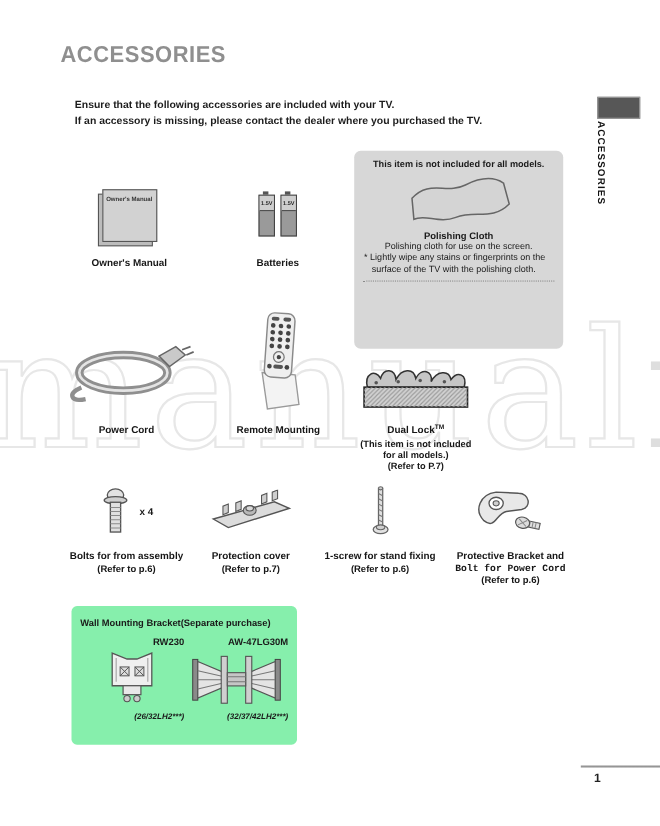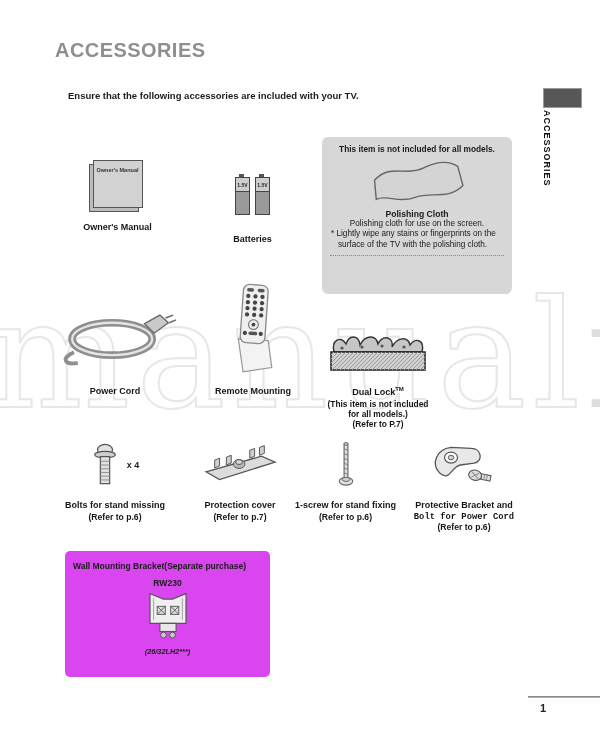--- a/index.html
+++ b/index.html
@@ -11,61 +11,61 @@
   .wm-outline{color:#ffffff;-webkit-text-stroke:2px #e7e7e7;}
   .wm-solid{color:#dedede;}
   
   .title{position:absolute;left:55px;top:38px;z-index:1;font-size:21px;font-weight:bold;
          color:#8f8f8f;letter-spacing:.5px;transform:scaleX(.95);transform-origin:left;}
   .intro{position:absolute;left:68px;top:88px;z-index:1;}
   .intro-line{font-size:9.5px;font-weight:bold;line-height:15px;color:#1c1c1c;}
   .intro-note{font-size:8.6px;font-weight:600;color:#3c3c3c;line-height:15px;}
   .note-bullet{color:#9a9a9a;margin-right:4px;font-weight:bold;}
   
-  .polish-box{position:absolute;left:322px;top:137px;width:190px;height:157px;z-index:1;
+  .polish-box{position:absolute;left:322px;top:137px;width:190px;height:180px;z-index:1;
               background:#d7d7d7;border-radius:6px;box-sizing:border-box;padding:7px 8px 0;}
   .pb-header{font-size:8.3px;font-weight:bold;text-align:center;}
   .pb-cloth{display:flex;justify-content:center;margin:2px 0 0;}
   .pb-name{font-size:8.6px;font-weight:bold;text-align:center;margin-top:1px;}
   .pb-desc{font-size:8.2px;font-weight:normal;text-align:center;}
   .pb-tip{font-size:8.2px;font-weight:normal;line-height:1.3;margin-top:1px;
           padding-left:8px;text-indent:-7px;}
   .pb-divider{border-top:1px dotted #8a8a8a;margin:5px 0 3px;}
   .pb-warning{font-size:8.3px;font-weight:bold;line-height:1.35;text-align:justify;padding:0 2px;}
   
   .cell{position:absolute;z-index:1;text-align:center;}
   .icon-area{display:flex;align-items:center;justify-content:center;}
   .cap{font-size:9px;font-weight:bold;color:#161616;margin-top:9px;line-height:1.4;}
   .sub{font-size:8.4px;font-weight:bold;color:#161616;line-height:1.22;}
-  .c-manual{left:40px;top:156px;width:155px;}   .c-manual .icon-area{height:56px;}
+  .c-manual{left:40px;top:168px;width:155px;}   .c-manual .icon-area{height:56px;}
   .c-batteries{left:185px;top:168px;width:135px;} .c-batteries .icon-area{height:56px;}
   .c-cord{left:35px;top:300px;width:160px;}     .c-cord .icon-area{height:76px;}
   .c-remote{left:188px;top:286px;width:130px;}  .c-remote .icon-area{height:90px;}
   .c-duallock{left:316px;top:326px;width:124px;}.c-duallock .icon-area{height:52px;}
-  .c-bolts{left:40px;top:440px;width:150px;}    .c-cover{left:180px;top:440px;width:120px;}
+  .c-bolts{left:40px;top:440px;width:150px;}    .c-cover{left:168px;top:440px;width:120px;}
   .c-screw{left:288px;top:440px;width:115px;}   .c-bracket{left:403px;top:440px;width:122px;}
   .c-bolts .icon-area,.c-cover .icon-area,.c-screw .icon-area,.c-bracket .icon-area{height:50px;}
   .qty{font-size:9px;font-weight:bold;margin-left:8px;}
   
   .book{position:relative;width:48px;height:46px;background:#d2d2d2;border:1.5px solid #555;
         box-shadow:-4px 4px 0 -1px #bcbcbc,-4px 4px 0 0 #555;}
   .book-cover-text{position:absolute;top:6px;left:0;right:0;font-size:5.5px;font-weight:bold;color:#333;}
   
   .batteries{display:flex;gap:5px;}
   .battery{position:relative;width:13px;height:36px;border:1.5px solid #444;background:#9a9a9a;}
   .battery::before{content:"";position:absolute;top:-4px;left:3px;width:5px;height:3px;background:#555;}
   .volt{position:absolute;top:0;left:0;right:0;height:13px;background:#cecece;border-bottom:1.5px solid #444;
         font-size:5px;font-weight:bold;color:#222;display:flex;align-items:center;justify-content:center;}
   .tilt{transform:rotate(4deg);}
   
   .wall-box{position:absolute;left:65px;top:551px;width:205px;height:126px;z-index:1;
-            background:#d946ef;border-radius:5px;box-sizing:border-box;padding:10px 8px 0;}
+            background:#86efac;border-radius:5px;box-sizing:border-box;padding:10px 8px 0;}
   .wb-title{font-size:8.5px;font-weight:bold;}
   .wb-cols{display:flex;margin-top:7px;}
-  .wb-col{flex:1;text-align:center;}
+  .wb-col{flex:1;text-align:right;}
   .wb-name{font-size:8.6px;font-weight:bold;}
   .wb-icon{height:54px;display:flex;align-items:center;justify-content:center;margin-top:3px;}
   .wb-size{font-size:7.3px;font-weight:bold;margin-top:2px;font-style:italic;}
   
   .side-tab{position:absolute;left:543px;top:88px;width:37px;height:18px;z-index:1;
             background:#575757;border:1px solid #9a9a9a;}
   .side-label{position:absolute;left:542px;top:110px;z-index:1;writing-mode:vertical-rl;
               font-size:9px;font-weight:bold;letter-spacing:1px;color:#111;}
   
   .footer-line{position:absolute;left:528px;top:696px;width:72px;height:2px;z-index:1;
@@ -75,20 +75,21 @@
 </head>
 <body>
 
 <div class="page">
 
   <div class="watermark"><span class="wm-outline">manual</span><span class="wm-solid">i</span></div>
 
   <div class="title">ACCESSORIES</div>
   <div class="intro">
     <div class="intro-line">Ensure that the following accessories are included with your TV.</div>
+    <div class="intro-line">If an accessory is missing, please contact the dealer where you purchased the TV.</div>
   </div>
 
   <div class="polish-box">
     <div class="pb-header">This item is not included for all models.</div>
     <div class="pb-cloth">
       <svg width="118" height="52" viewBox="0 0 130 60">
         <path d="M16,28 C34,8 52,24 72,14 C86,7 100,4 112,12 L118,34 C100,52 82,40 62,48 C44,55 30,44 18,50 Z" fill="#d4d4d4" stroke="#666" stroke-width="1.6"></path>
       </svg>
     </div>
     <div class="pb-name">Polishing Cloth</div>
@@ -193,21 +194,21 @@
   <div class="cell c-bolts">
     <div class="icon-area">
       <svg width="28" height="46" viewBox="0 0 30 48">
         <ellipse cx="15" cy="8" rx="8" ry="6" fill="#e2e2e2" stroke="#555" stroke-width="1.3"></ellipse>
         <ellipse cx="15" cy="13" rx="11" ry="3.5" fill="#cfcfcf" stroke="#555" stroke-width="1.3"></ellipse>
         <rect x="10" y="15" width="10" height="29" fill="#e0e0e0" stroke="#555" stroke-width="1.3"></rect>
         <path d="M10,20 h10 M10,24 h10 M10,28 h10 M10,32 h10 M10,36 h10 M10,40 h10" stroke="#8a8a8a" stroke-width="1"></path>
       </svg>
       <span class="qty">x 4</span>
     </div>
-    <div class="cap">Bolts for stand missing</div>
+    <div class="cap">Bolts for from assembly</div>
     <div class="sub" style="font-size:8.6px;">(Refer to p.6)</div>
   </div>
 
   <div class="cell c-cover">
     <div class="icon-area">
       <svg width="74" height="40" viewBox="0 0 76 40">
         <polygon points="3,27 60,11 74,17 17,35" fill="#dcdcdc" stroke="#555" stroke-width="1.3"></polygon>
         <polygon points="12,23 12,15 17,13 17,21" fill="#cfcfcf" stroke="#555" stroke-width="1"></polygon>
         <polygon points="24,20 24,12 29,10 29,18" fill="#cfcfcf" stroke="#555" stroke-width="1"></polygon>
         <polygon points="48,13 48,5 53,3 53,11" fill="#cfcfcf" stroke="#555" stroke-width="1"></polygon>
@@ -268,20 +269,38 @@
               <rect x="28" y="17" width="9" height="9" fill="#ddd"></rect>
               <path d="M28,17 l9,9 M37,17 l-9,9"></path>
             </g>
             <rect x="16" y="36" width="18" height="9" fill="#e8e8e8" stroke="#555" stroke-width="1.2"></rect>
             <circle cx="20" cy="49" r="3.2" fill="#ccc" stroke="#555" stroke-width="1.1"></circle>
             <circle cx="30" cy="49" r="3.2" fill="#ccc" stroke="#555" stroke-width="1.1"></circle>
           </svg>
         </div>
         <div class="wb-size">(26/32LH2***)</div>
       </div>
+      <div class="wb-col">
+        <div class="wb-name">AW-47LG30M</div>
+        <div class="wb-icon">
+          <svg width="88" height="50" viewBox="0 0 92 54">
+            <rect x="3" y="7" width="5" height="40" fill="#8a8a8a" stroke="#444" stroke-width="1"></rect>
+            <rect x="84" y="7" width="5" height="40" fill="#8a8a8a" stroke="#444" stroke-width="1"></rect>
+            <polygon points="8,9 34,20 34,34 8,45" fill="#e4e4e4" stroke="#555" stroke-width="1.2"></polygon>
+            <path d="M8,18 L34,24 M8,27 L34,27 M8,36 L34,30" stroke="#777" stroke-width="1"></path>
+            <polygon points="84,9 58,20 58,34 84,45" fill="#e4e4e4" stroke="#555" stroke-width="1.2"></polygon>
+            <path d="M84,18 L58,24 M84,27 L58,27 M84,36 L58,30" stroke="#777" stroke-width="1"></path>
+            <rect x="31" y="4" width="6" height="46" fill="#cfcfcf" stroke="#555" stroke-width="1.1"></rect>
+            <rect x="55" y="4" width="6" height="46" fill="#cfcfcf" stroke="#555" stroke-width="1.1"></rect>
+            <rect x="37" y="20" width="18" height="13" fill="#c6c6c6" stroke="#555" stroke-width="1.1"></rect>
+            <path d="M37,24 h18 M37,29 h18" stroke="#777" stroke-width="1"></path>
+          </svg>
+        </div>
+        <div class="wb-size">(32/37/42LH2***)</div>
+      </div>
     </div>
   </div>
 
   <div class="side-tab"></div>
   <div class="side-label">ACCESSORIES</div>
 
   <div class="footer-line"></div>
   <div class="page-num">1</div>
 
 </div>

